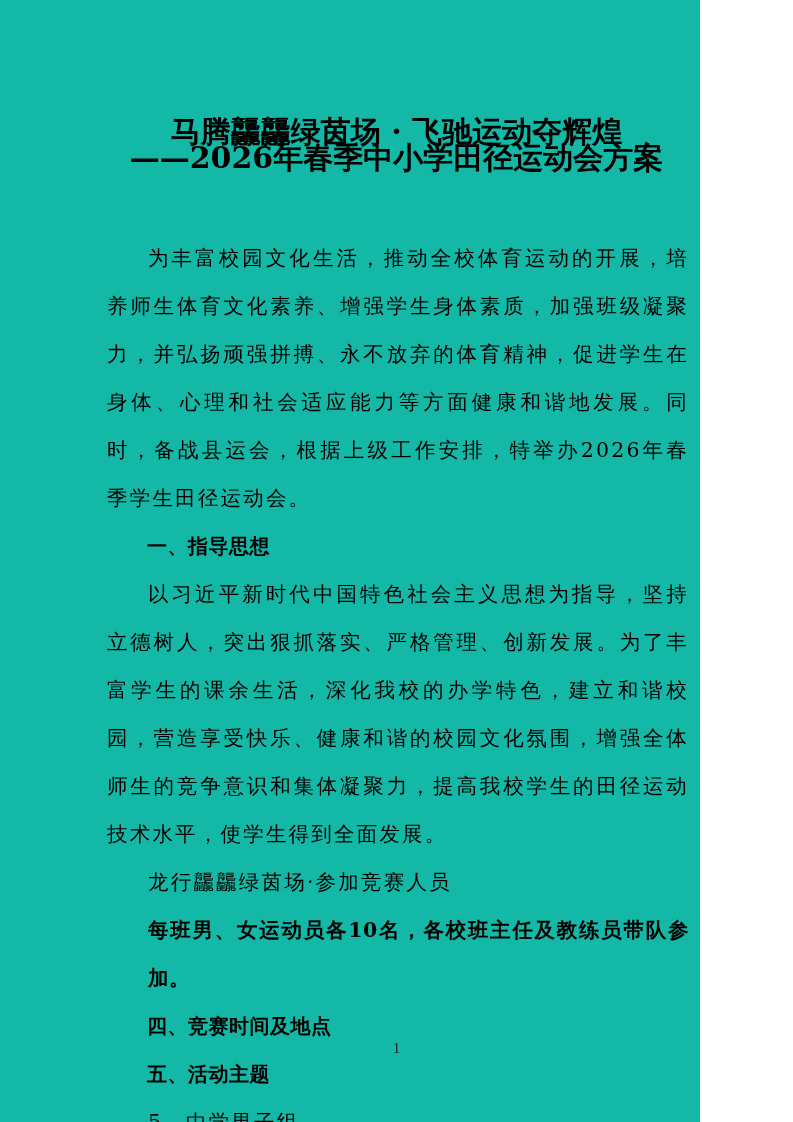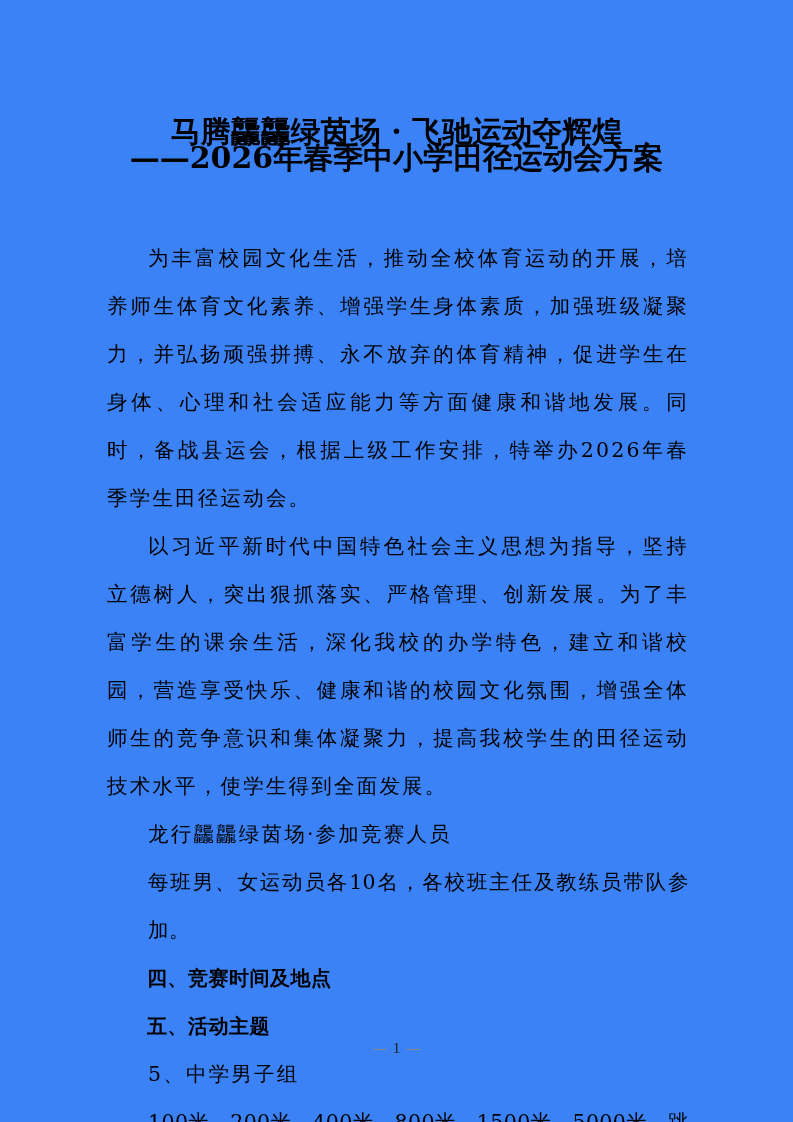--- a/index.html
+++ b/index.html
@@ -11,23 +11,23 @@
       width: 793px;
       height: 1122px;
       position: relative;
       overflow: hidden;
       color: #000000;
       font-family: "Liberation Serif", "DejaVu Serif", serif;
     }
     .page {
       position: absolute;
       left: 0; top: 0;
-      width: 793px;
+      width: 700px;
       height: 1122px;
-      background: #3b82f6;
+      background: #14b8a6;
     }
     .title {
       position: absolute;
       left: 0;
       width: 793px;
       text-align: center;
       font-family: "DejaVu Serif", "Liberation Serif", serif;
       font-weight: bold;
       font-size: 30px;
       line-height: 40px;
@@ -50,20 +50,21 @@
       font-family: "DejaVu Serif", "Liberation Serif", serif;
       font-weight: normal;
     }
     .para {
       margin: 0;
       text-indent: 2em;
     }
     .para.indent-line {
       text-indent: 0;
       padding-left: 2em;
+      font-weight: bold;
     }
     .heading {
       margin: 0;
       padding-left: 2em;
       font-family: "DejaVu Sans", "Liberation Sans", sans-serif;
       font-weight: bold;
       font-size: 20px;
       letter-spacing: 0.5px;
     }
     .tight { letter-spacing: 0.4px; }
@@ -92,20 +93,21 @@
 <body>
 
 <div class="page">
 
   <div class="title l1">马腾龘龘绿茵场 · 飞驰运动夺辉煌</div>
   <div class="title l2">——2026年春季中小学田径运动会方案</div>
 
   <div class="body">
     <p class="para">为丰富校园文化生活，推动全校体育运动的开展，培养师生体育文化素养、增强学生身体素质，加强班级凝聚力，并弘扬顽强拼搏、永不放弃的体育精神，促进学生在身体、心理和社会适应能力等方面健康和谐地发展。同时，备战县运会，根据上级工作安排，特举办2026年春季学生田径运动会。</p>
 
+    <p class="heading">一、指导思想</p>
     <p class="para">以习近平新时代中国特色社会主义思想为指导，坚持立德树人，突出狠抓落实、严格管理、创新发展。为了丰富学生的课余生活，深化我校的办学特色，建立和谐校园，营造享受快乐、健康和谐的校园文化氛围，增强全体师生的竞争意识和集体凝聚力，提高我校学生的田径运动技术水平，使学生得到全面发展。</p>
 
     <p class="para">龙行龘龘绿茵场·参加竞赛人员</p>
 
     <p class="para indent-line tight">每班男、女运动员各10名，各校班主任及教练员带队参加。</p>
 
     <p class="heading">四、竞赛时间及地点</p>
 
     <p class="heading">五、活动主题</p>
     <p class="para">5、中学男子组</p>

